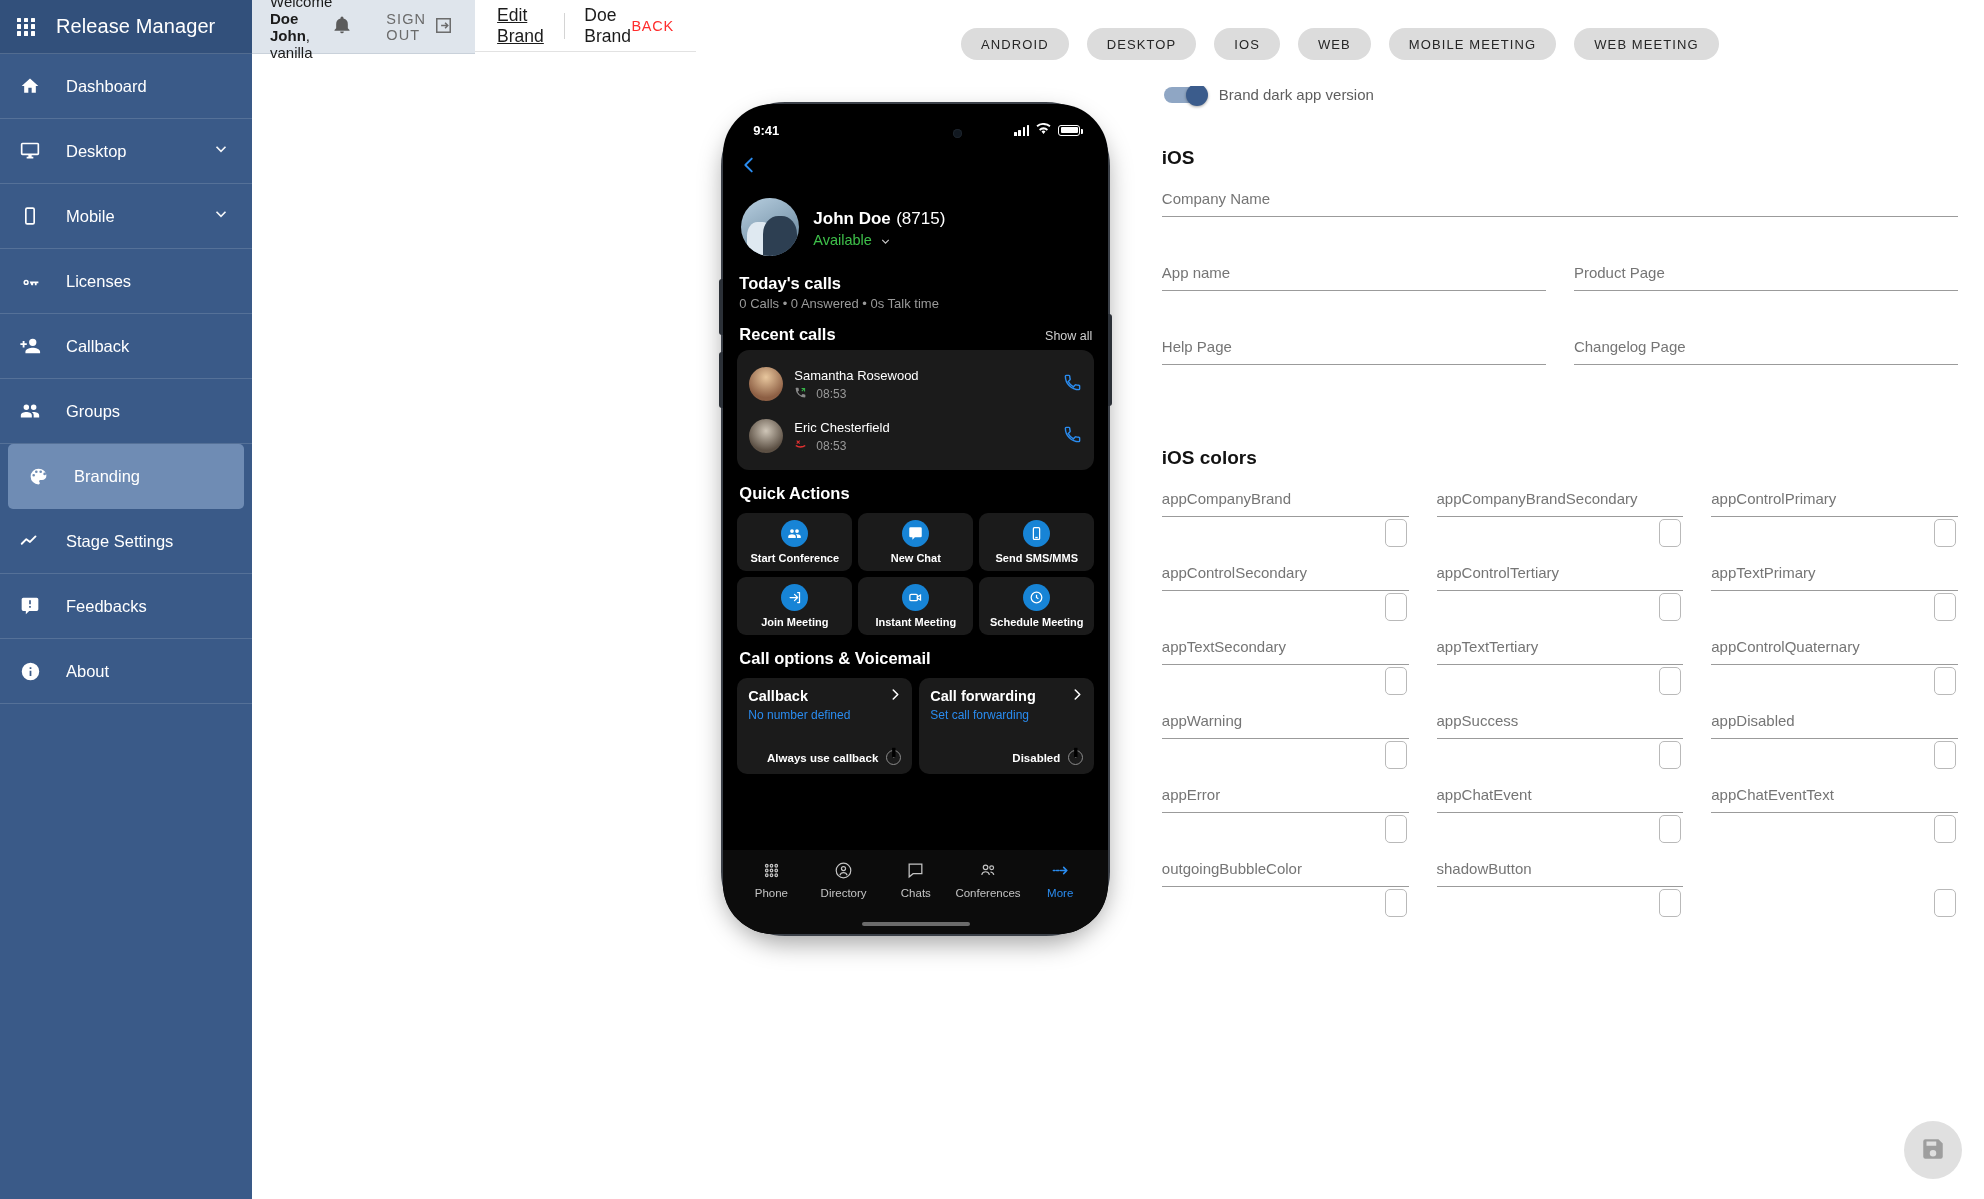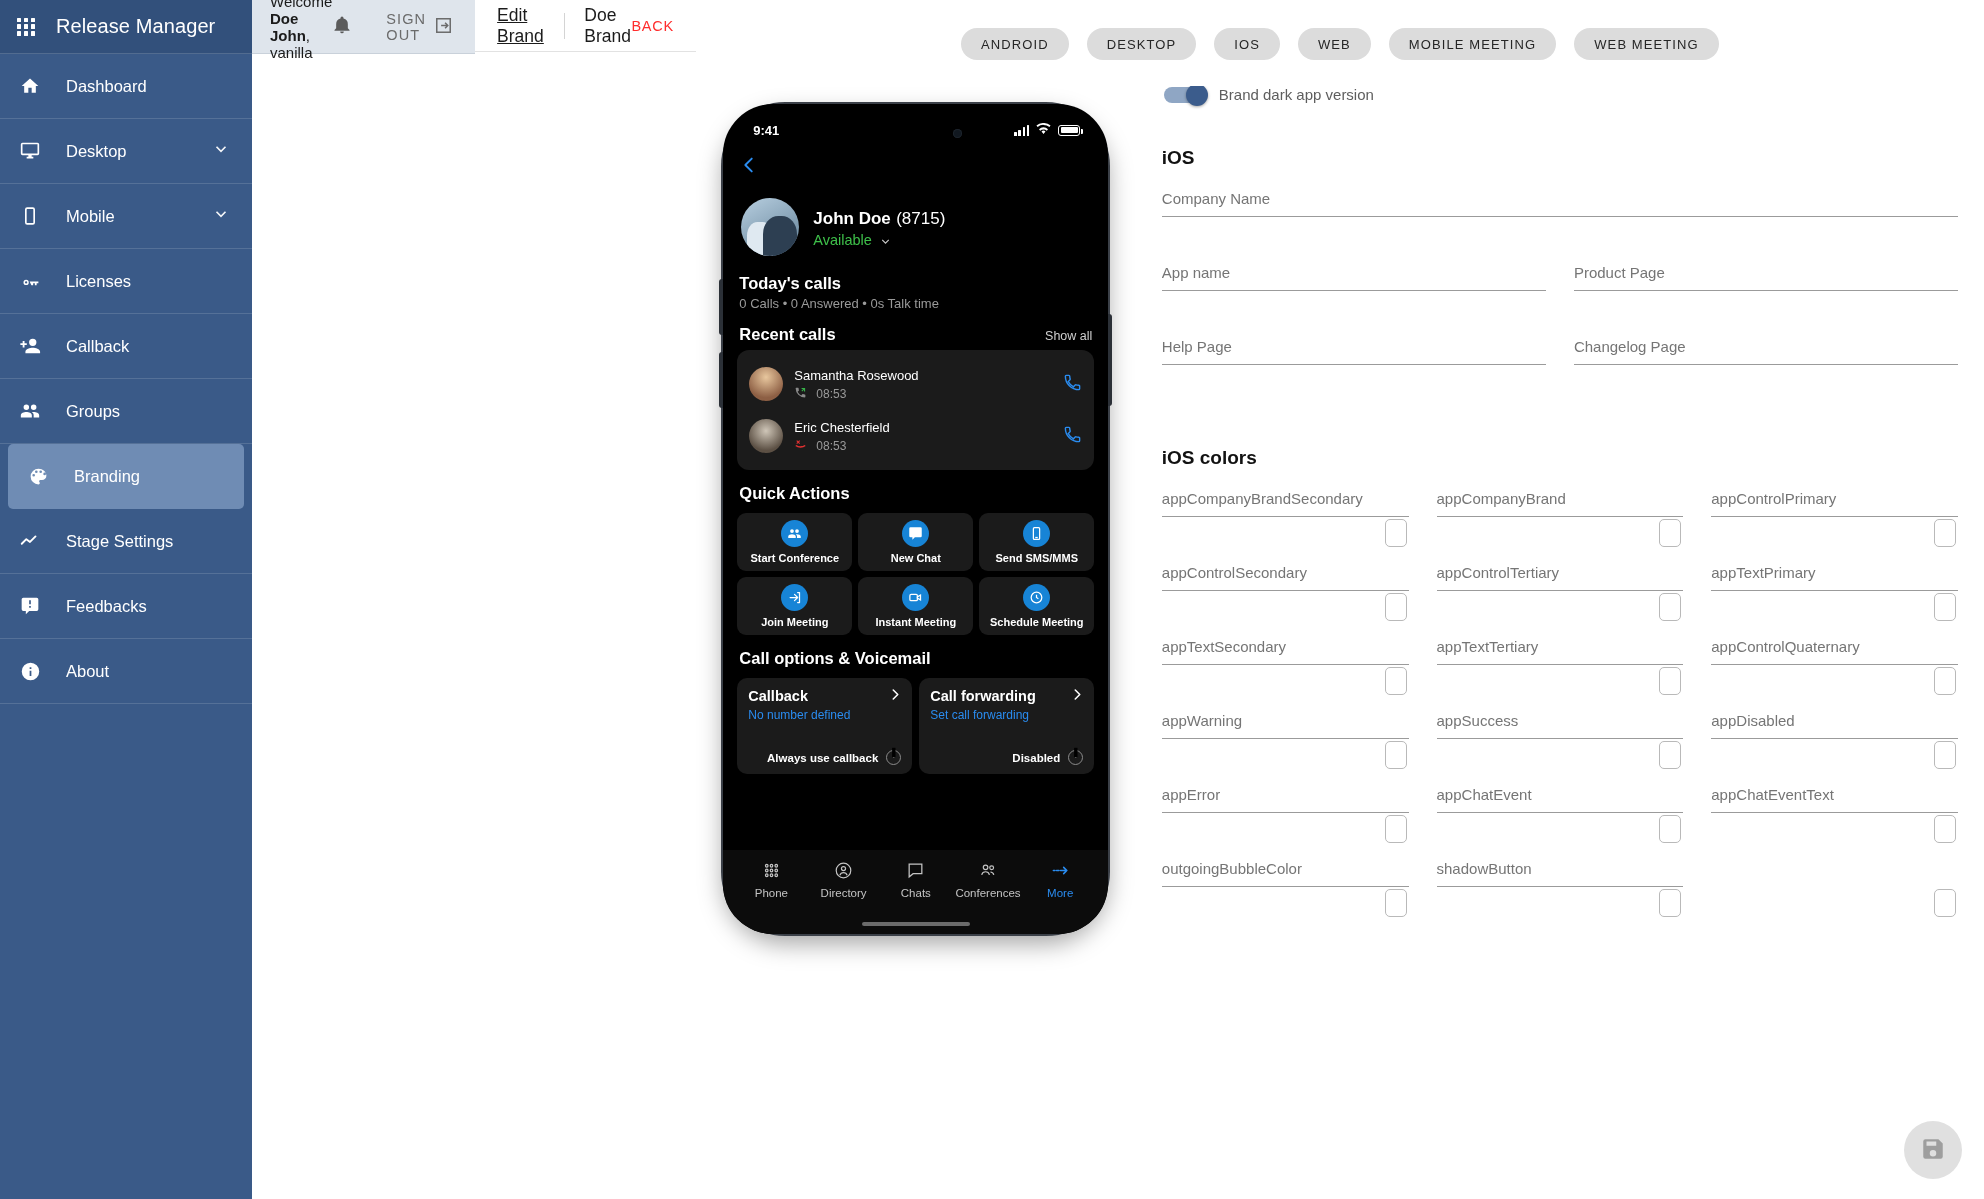--- a/index.html
+++ b/index.html
@@ -675,25 +675,25 @@
             </div>
             <div class="field">
               <input placeholder="Changelog Page" style="">
             </div>
           </div>
 
           <div class="h2 tight">iOS colors</div>
 
           <div class="field-grid g3">
             <div class="field color">
+              <input placeholder="appCompanyBrand" style="">
+              <span class="swatch"></span>
+            </div>
+            <div class="field color">
               <input placeholder="appCompanyBrandSecondary" style="">
-              <span class="swatch"></span>
-            </div>
-            <div class="field color">
-              <input placeholder="appCompanyBrand" style="">
               <span class="swatch"></span>
             </div>
             <div class="field color">
               <input placeholder="appControlPrimary" style="">
               <span class="swatch"></span>
             </div>
 
             <div class="field color">
               <input placeholder="appControlSecondary" style="">
               <span class="swatch"></span>

